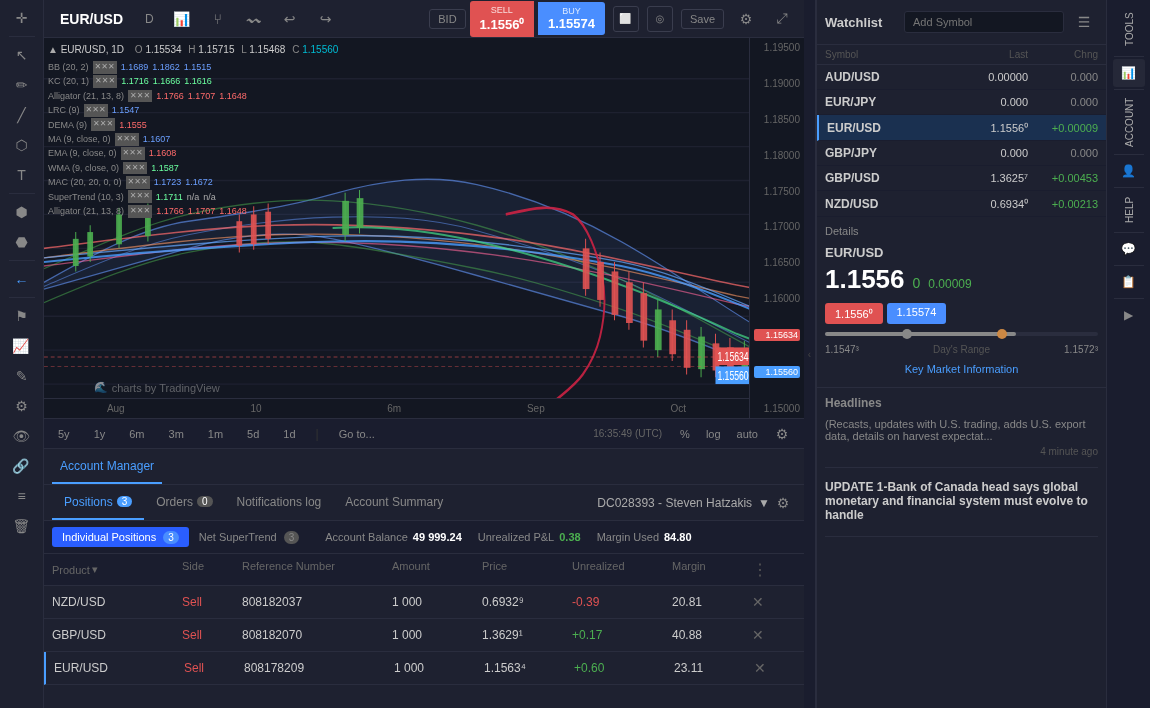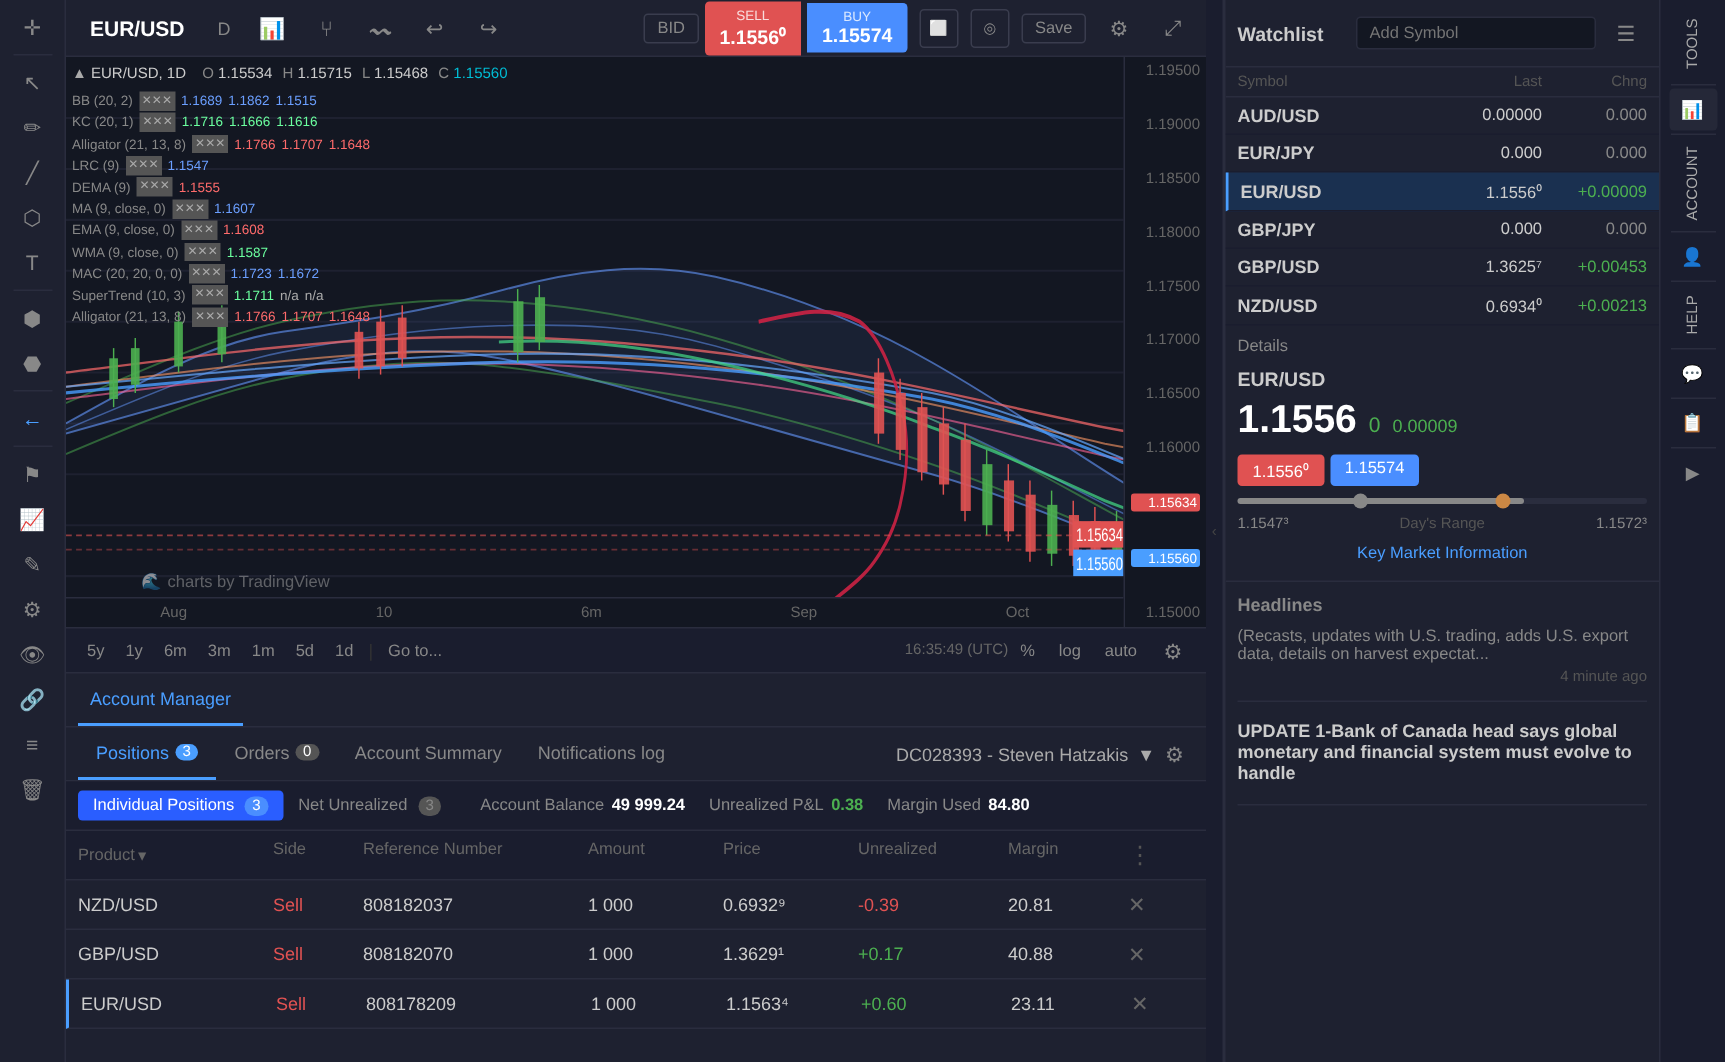--- a/index.html
+++ b/index.html
@@ -395,21 +395,21 @@
     .ind-g { color: #6bff9f; }
 
     
     .timeframe-bar {
       height: 30px;
       background: #1a1d2e;
       border-top: 1px solid #2a2d3e;
       display: flex;
       align-items: center;
       padding: 0 8px;
-      gap: 2px;
+      gap: 12px;
     }
     .tf-btn {
       padding: 2px 6px;
       color: #888;
       cursor: pointer;
       border-radius: 3px;
       font-size: 11px;
     }
     .tf-separator { color: #333; margin: 0 2px; }
     .tf-time { color: #666; font-size: 10px; margin-left: auto; }
@@ -736,40 +736,40 @@
     <div class="panel-nav-tabs">
       <div class="panel-tab active">
         <span>Positions</span>
         <span class="badge">3</span>
       </div>
       <div class="panel-tab">
         <span>Orders</span>
         <span class="badge" style="background:#555;">0</span>
       </div>
       <div class="panel-tab">
+        <span>Notifications log</span>
+      </div>
+      <div class="panel-tab">
         <span>Account Summary</span>
-      </div>
-      <div class="panel-tab">
-        <span>Notifications log</span>
       </div>
       <div class="account-selector">
         <span>DC028393 - Steven Hatzakis</span>
         <span>▼</span>
       </div>
       <div class="gear-icon-btn">⚙</div>
     </div>
 
     <div class="summary-bar">
       <div class="position-tabs">
         <div class="pos-tab active">
           <span>Individual Positions</span>
           <span style="margin-left:4px; background:#4a8eff; border-radius:8px; padding:1px 5px; font-size:10px;">3</span>
         </div>
         <div class="pos-tab">
-          <span>Net Unrealized</span>
+          <span>Net SuperTrend</span>
           <span style="margin-left:4px; background:#555; border-radius:8px; padding:1px 5px; font-size:10px;">3</span>
         </div>
       </div>
       <div class="summary-item">
         <span class="summary-label">Account Balance</span>
         <span class="summary-value">49 999.24</span>
       </div>
       <div class="summary-item">
         <span class="summary-label">Unrealized P&amp;L</span>
         <span class="summary-value green">0.38</span>

